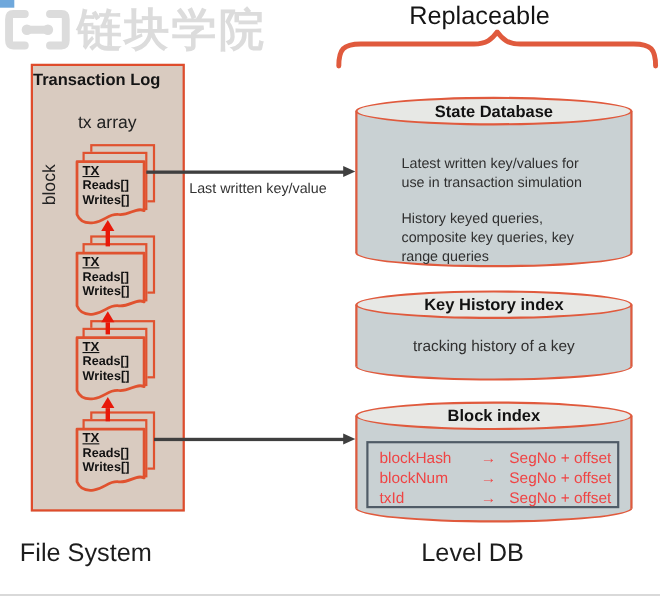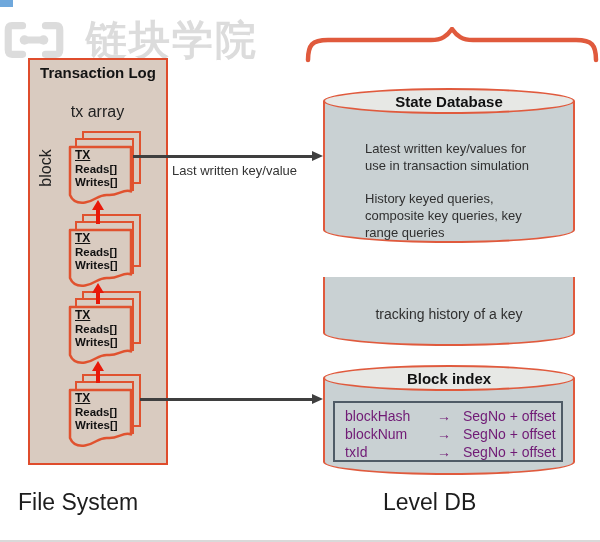--- a/index.html
+++ b/index.html
@@ -2,30 +2,30 @@
 <html><head>
 <meta charset="utf-8">
 <style>
   html,body{margin:0;padding:0;background:#fff;}
   #canvas{
     position:relative;width:600px;height:542px;background:#fff;overflow:hidden;
     font-family:"Liberation Sans",sans-serif;border-bottom:2px solid #d9d9d9;box-sizing:border-box;
   }
   
   .corner-accent{position:absolute;left:0;top:0;width:13px;height:7px;background:#6fa8dc;}
-  .logo{position:absolute;left:2px;top:18px;display:flex;align-items:center;gap:20px;}
+  .logo{position:absolute;left:2px;top:5px;display:flex;align-items:center;gap:4px;}
   .logo svg{display:block;}
   .brand-text{font-size:41px;font-weight:bold;color:#dcdcdc;letter-spacing:2px;line-height:44px;}
   
   .replaceable{position:absolute;left:372px;top:1px;font-size:23px;color:#141414;}
   .brace{position:absolute;left:305px;top:27px;}
   
   .txlog-box{position:absolute;left:28px;top:58px;width:140px;height:407px;
     background:#d9cbc0;border:2px solid #df4c2c;box-sizing:border-box;}
-  .txlog-title{position:absolute;left:30px;top:64px;width:136px;text-align:center;
+  .txlog-title{position:absolute;left:30px;top:64px;width:136px;
     font-size:15px;font-weight:bold;color:#141414;}
   .txarray-label{position:absolute;left:50px;top:103px;width:95px;text-align:center;
     font-size:16px;color:#222;}
   .block-label{position:absolute;left:11px;top:159px;width:70px;height:18px;text-align:center;
     font-size:16px;color:#222;transform:rotate(-90deg);}
   
   .stack{position:absolute;width:80px;height:78px;}
   .card-back{position:absolute;width:59px;height:53px;background:#d9cbc0;
     border:2px solid #e0522f;box-sizing:border-box;}
   .card-back.b2{left:14px;top:0;}
@@ -54,21 +54,21 @@
     display:flex;align-items:center;justify-content:center;}
   .cyl-title{font-size:15px;font-weight:bold;color:#111;}
   .cyl-content{position:absolute;left:0;right:0;}
   .sdb-text{left:30px;right:18px;top:40px;font-size:13px;color:#303030;line-height:17px;}
   .sdb-text p{margin:12px;}
   .sdb-text p + p{margin-top:16px;}
   .kh-text{top:42px;text-align:center;font-size:14px;color:#303030;}
   .bi-table{position:absolute;left:10px;top:36px;width:230px;height:61px;
     border:2px solid #4f5b66;box-sizing:border-box;padding:4px 0 0 10px;}
   .bi-row{display:grid;grid-template-columns:92px 26px auto;font-size:14px;
-    line-height:18px;color:#701a75;}
+    line-height:18px;color:#ef4444;}
   .bi-arrow{font-weight:bold;}
   
   .caption{position:absolute;top:489px;font-size:23px;color:#1d1d1d;}
   .caption.fs{left:18px;}
   .caption.ldb{left:383px;}
 </style>
 </head>
 <body>
 
 <div id="canvas">
@@ -84,20 +84,21 @@
         </g>
         <g fill="#dcdcdc">
           <circle cx="23" cy="22" r="5"></circle>
             <circle cx="43" cy="22" r="5"></circle>
         </g>
       </svg>
     </span>
     <span class="brand-text">链块学院</span>
   </div>
 
+  <div class="replaceable">Replaceable</div>
   <div class="brace">
     <svg width="294" height="36" viewBox="0 0 294 36">
       <path d="M3,33 C3,18 7,13 23,13 L126,13 C137,13 142,9 147,2 C152,9 157,13 168,13 L271,13 C287,13 291,18 291,33" fill="none" stroke="#e05a3d" stroke-width="4.5" stroke-linecap="round"></path>
     </svg>
   </div>
 
   <div class="txlog-box"></div>
   <div class="txlog-title">Transaction Log</div>
   <div class="txarray-label">tx array</div>
   <div class="block-label">block</div>
@@ -182,20 +183,23 @@
     </div>
     <div class="cyl-content sdb-text">
       <p>Latest written key/values for use in transaction simulation</p>
       <p>History keyed queries, composite key queries, key range queries</p>
     </div>
   </div>
 
   <div class="cyl" style="top:264px;height:82px;">
     <div class="cyl-bottom"></div>
     <div class="cyl-body"></div>
+    <div class="cyl-top">
+      <span class="cyl-title">Key History index</span>
+    </div>
     <div class="cyl-content kh-text">tracking history of a key</div>
   </div>
 
   <div class="cyl" style="top:365px;height:110px;">
     <div class="cyl-bottom"></div>
     <div class="cyl-body"></div>
     <div class="cyl-top">
       <span class="cyl-title">Block index</span>
     </div>
     <div class="bi-table">

